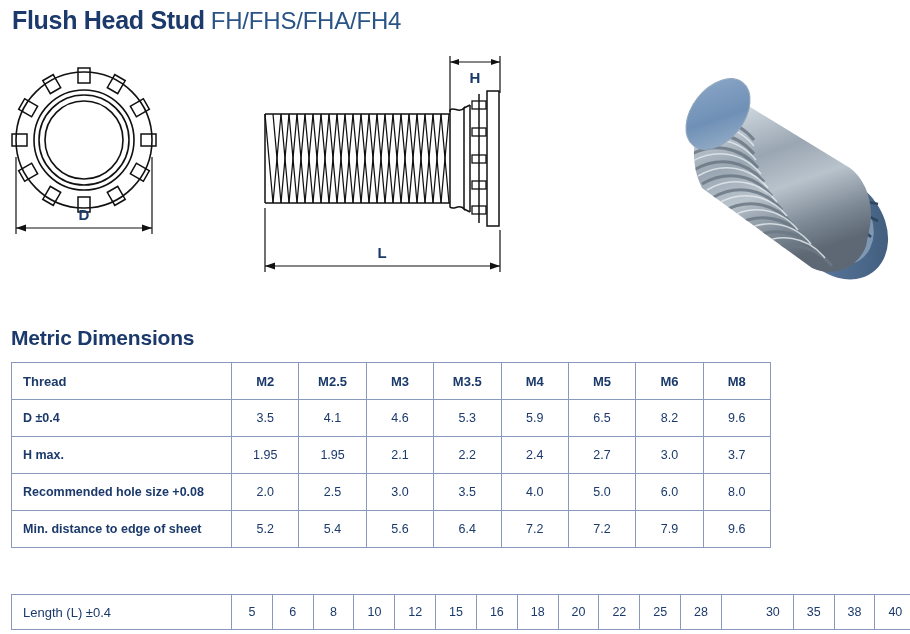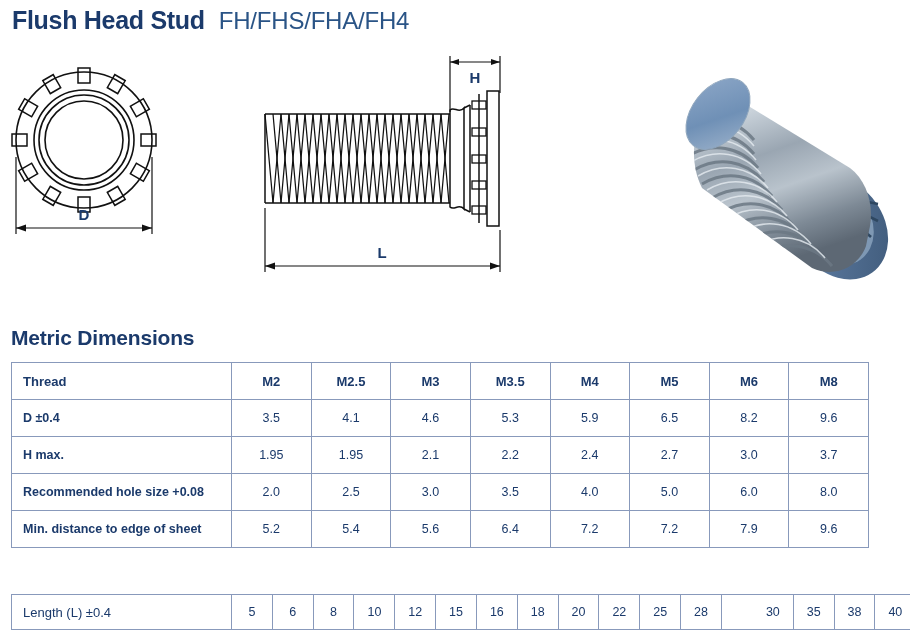--- a/index.html
+++ b/index.html
@@ -16,21 +16,21 @@
     overflow: hidden;
   }
 
   
   #header {
     position: absolute;
     left: 12px;
     top: 6px;
     display: flex;
     align-items: baseline;
-    gap: 14px;
+    gap: 6px;
     white-space: nowrap;
   }
   #title-main {
     font-size: 25px;
     font-weight: bold;
     color: #1b3a6b;
     letter-spacing: -0.3px;
   }
   #title-codes {
     font-size: 24px;
@@ -81,21 +81,21 @@
 
   
   table {
     border-collapse: collapse;
     table-layout: fixed;
   }
   #dim-table {
     position: absolute;
     left: 11px;
     top: 362px;
-    width: 858px;
+    width: 760px;
     border: 1.5px solid #1b3a6b;
   }
   #dim-table td {
     border: 1px solid #8899bb;
     height: 34px;
     font-size: 12.5px;
     color: #1b3a6b;
     text-align: center;
     vertical-align: middle;
   }

